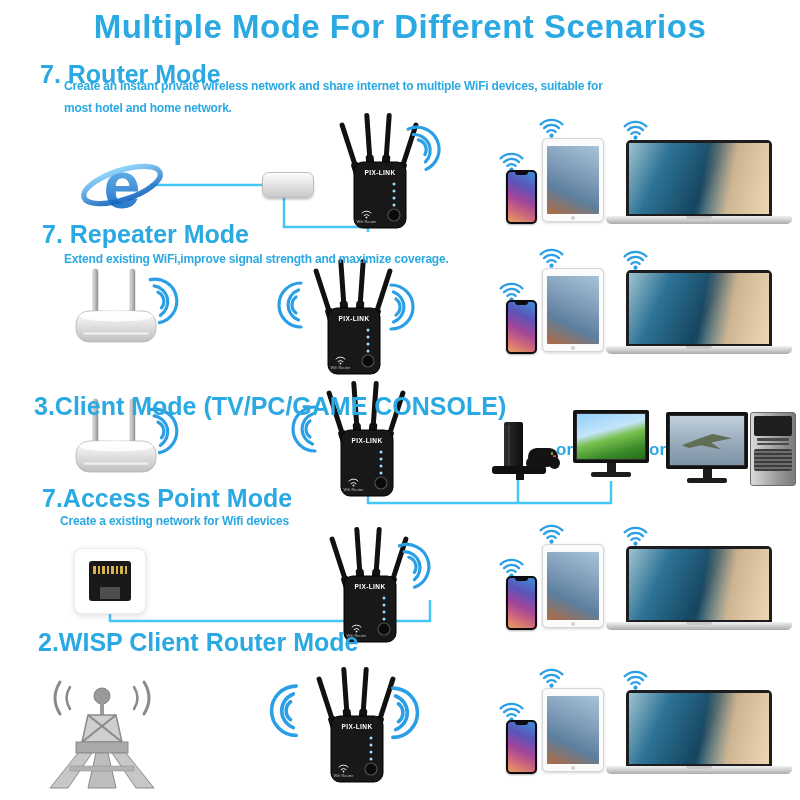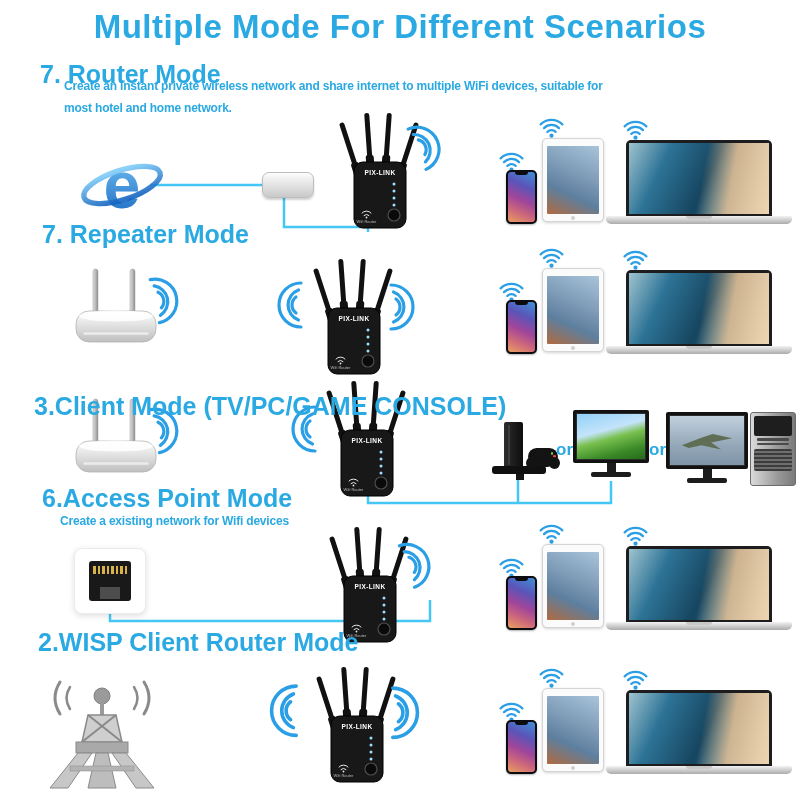--- a/index.html
+++ b/index.html
@@ -98,24 +98,25 @@
       <polyline points="110,610 110,621 430,621 430,600"></polyline>
     </g>
   </svg>
 
   <div class="abs txt title">Multiple Mode For Different Scenarios</div>
 
   <div class="abs txt sec-h" style="left:40px; top:60px;">7. Router Mode</div>
   <div class="abs txt sec-d" style="left:64px; top:76px; width:545px;">Create an instant private wireless network and share internet to multiple WiFi devices, suitable for most hotel and home network.</div>
 
   <div class="abs txt sec-h" style="left:42px; top:220px;">7. Repeater Mode</div>
+  <div class="abs txt sec-d" style="left:64px; top:249px; width:560px;">Extend existing WiFi,improve signal strength and maximize coverage.</div>
 
   <div class="abs txt sec-h" style="left:34px; top:366px;margin-top:26px;">3.Client Mode (TV/PC/GAME CONSOLE)</div>
 
-  <div class="abs txt sec-h" style="left:42px; top:484px;">6.Access Point Mode</div>
+  <div class="abs txt sec-h" style="left:42px; top:484px;">7.Access Point Mode</div>
   <div class="abs txt sec-d" style="left:60px; top:511px; width:420px;">Create a existing network for Wifi devices</div>
 
   <div class="abs txt sec-h" style="left:38px; top:628px;">2.WISP Client Router Mode</div>
 
   <div class="abs art" style="left:78px; top:146px;">
     <svg viewBox="0 0 90 80" width="88" height="78">
       <defs>
           <linearGradient id="gIE" x1="0" y1="0" x2="0" y2="1">
         <stop offset="0" stop-color="#7ecbf7"></stop>
             <stop offset="1" stop-color="#1565c0"></stop>

